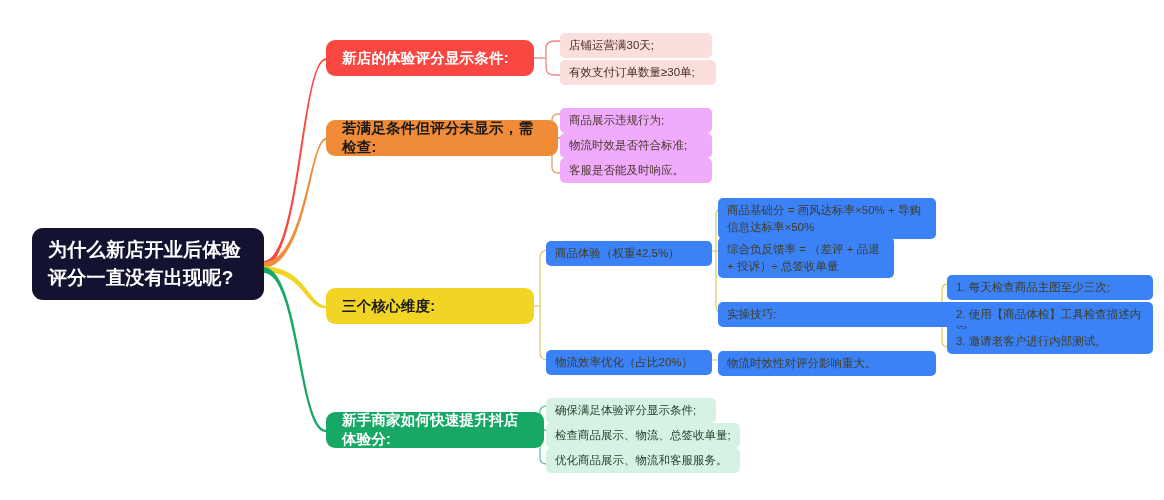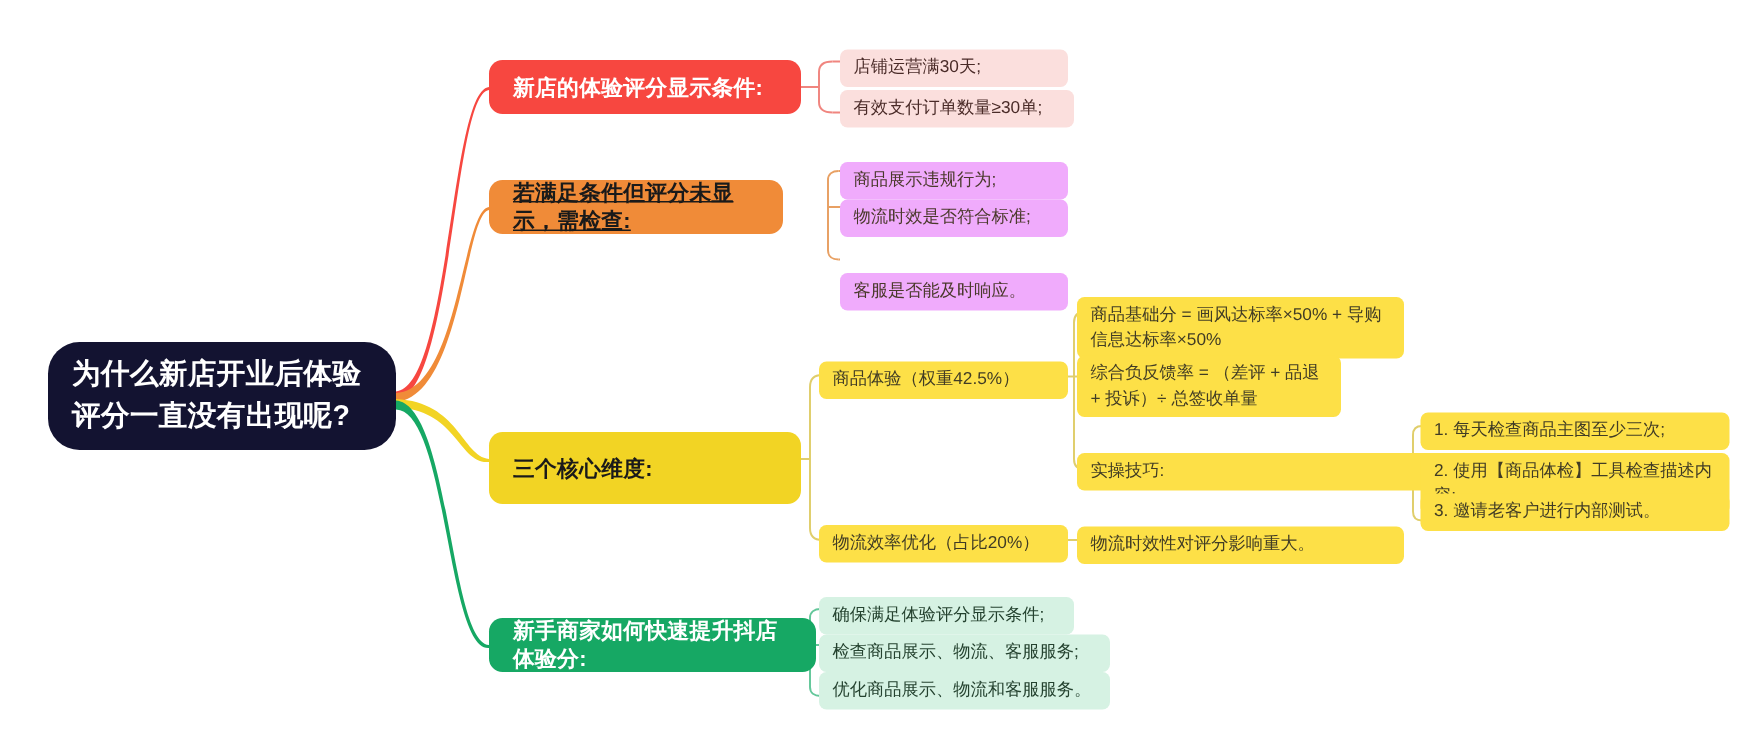--- a/index.html
+++ b/index.html
@@ -35,21 +35,21 @@
     display: flex;
     align-items: center;
   }
   
   .root {
     left: 32px;
     top: 228px;
     width: 232px;
     height: 72px;
     background: #131331;
-    border-radius: 21px;
+    border-radius: 11px;
     padding: 0 16px;
   }
   .root span {
     color: #ffffff;
     font-size: 19px;
     font-weight: bold;
     line-height: 1.45;
     letter-spacing: 0.3px;
   }
   
@@ -60,45 +60,45 @@
     font-size: 14.5px;
     font-weight: bold;
     letter-spacing: 0.2px;
   }
   .pill.red    { background: #F74740; color: #ffffff; }
   .pill.orange { background: #F08B38; }
   .pill.yellow { background: #F2D424; }
   .pill.green  { background: #16A864; color: #ffffff; }
 
   #b1 { left: 326px; top: 40px;  width: 208px; height: 36px; }
-  #b2 { left: 326px; top: 120px; width: 196px; height: 36px; text-decoration: underline; }
-  #b3 { left: 326px; top: 288px; width: 208px; height: 48px; }
+  #b2 { left: 326px; top: 120px; width: 232px; height: 36px; }
+  #b3 { left: 326px; top: 288px; width: 208px; height: 36px; }
   #b4 { left: 326px; top: 412px; width: 218px; height: 36px; }
 
   
   .leaf {
     border-radius: 5px;
     padding: 4px 9px;
     font-size: 11.5px;
     line-height: 1.45;
     color: #3a3226;
     display: block;
   }
   .leaf.tint-red    { background: #FBDFDD; color: #4a2b28; }
   .leaf.tint-orange { background: #f0abfc; color: #4a392b; }
-  .leaf.tint-yellow { background: #fde047; color: #413c25; }
+  .leaf.tint-yellow { background: #3b82f6; color: #413c25; }
   .leaf.tint-green  { background: #D6F2E3; color: #24422f; }
 
   
   #r1 { left: 560px; top: 33px; width: 152px; }
   #r2 { left: 560px; top: 60px; width: 156px; }
   
   #o1 { left: 560px; top: 108px; width: 152px; }
   #o2 { left: 560px; top: 133px; width: 152px; }
-  #o3 { left: 560px; top: 158px; width: 152px; margin-top: 24px; }
+  #o3 { left: 560px; top: 158px; width: 152px; }
   
   #y1 { left: 546px; top: 241px; width: 166px; }
   #y2 { left: 546px; top: 350px; width: 166px; }
   
   #y1a { left: 718px; top: 198px; width: 218px; }
   #y1b { left: 718px; top: 237px; width: 176px; }
   #y1c { left: 718px; top: 302px; width: 252px; }
   #y2a { left: 718px; top: 351px; width: 218px; }
   
   #t1 { left: 947px; top: 275px; width: 206px; }
@@ -228,19 +228,19 @@
     <span>3. 邀请老客户进行内部测试。</span>
   </div>
 
   <div class="node pill green" id="b4">
     <span>新手商家如何快速提升抖店体验分:</span>
   </div>
   <div class="node leaf tint-green" id="g1">
     <span>确保满足体验评分显示条件;</span>
   </div>
   <div class="node leaf tint-green" id="g2">
-    <span>检查商品展示、物流、客服服务;</span>
+    <span>检查商品展示、物流、总签收单量;</span>
   </div>
   <div class="node leaf tint-green" id="g3">
     <span>优化商品展示、物流和客服服务。</span>
   </div>
 
 </div>
 
 </body></html>

